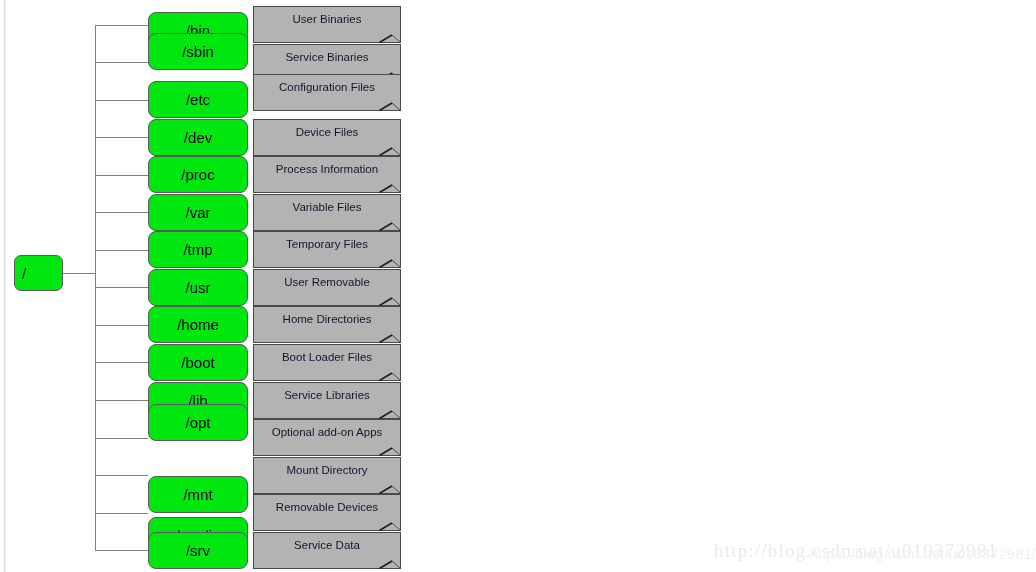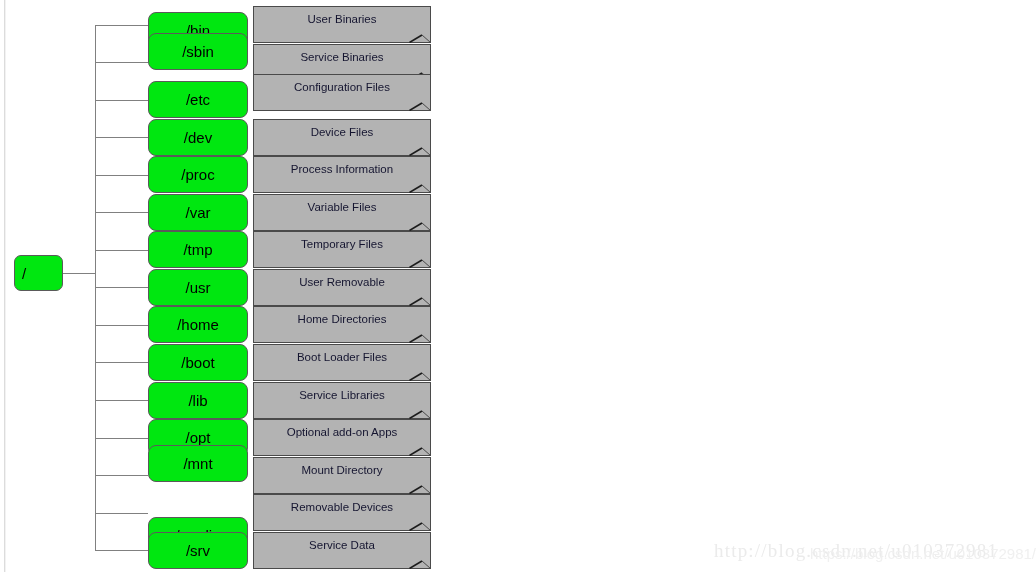--- a/index.html
+++ b/index.html
@@ -86,21 +86,21 @@
     justify-content: center;
     font-size: 15px;
     color: #000000;
     line-height: 1;
   }
 
   
   .note-box {
     position: absolute;
     left: 253px;
-    width: 178px;
+    width: 148px;
     height: 37px;
     box-sizing: border-box;
     background: #b3b3b3;
     border: 1px solid #4a4a4a;
     display: flex;
     align-items: flex-start;
     justify-content: center;
     padding-top: 7px;
     font-size: 11.5px;
     color: #151530;
@@ -314,34 +314,34 @@
       <div class="note-box" style="top:381.5px">
         <span>Service Libraries</span>
         <span class="fold">
           <svg width="22" height="13" viewBox="0 0 22 13">
             <path d="M1 12 L13 5 L21 12 Z" fill="#b3b3b3" stroke="none"></path>
             <path d="M0.5 12.5 L13 5" stroke="#1c1c1c" stroke-width="1.6" fill="none"></path>
             <path d="M13 5 L21.5 12.5" stroke="#4a4a4a" stroke-width="1" fill="none"></path>
           </svg>
         </span>
       </div>
-      <div class="dir-node" style="top:419.0px">
+      <div class="dir-node" style="top:404px">
         <span>/opt</span>
       </div>
       <div class="note-box" style="top:419.0px">
         <span>Optional add-on Apps</span>
         <span class="fold">
           <svg width="22" height="13" viewBox="0 0 22 13">
             <path d="M1 12 L13 5 L21 12 Z" fill="#b3b3b3" stroke="none"></path>
             <path d="M0.5 12.5 L13 5" stroke="#1c1c1c" stroke-width="1.6" fill="none"></path>
             <path d="M13 5 L21.5 12.5" stroke="#4a4a4a" stroke-width="1" fill="none"></path>
           </svg>
         </span>
       </div>
-      <div class="dir-node" style="top:445px">
+      <div class="dir-node" style="top:476px">
         <span>/mnt</span>
       </div>
       <div class="note-box" style="top:456.6px">
         <span>Mount Directory</span>
         <span class="fold">
           <svg width="22" height="13" viewBox="0 0 22 13">
             <path d="M1 12 L13 5 L21 12 Z" fill="#b3b3b3" stroke="none"></path>
             <path d="M0.5 12.5 L13 5" stroke="#1c1c1c" stroke-width="1.6" fill="none"></path>
             <path d="M13 5 L21.5 12.5" stroke="#4a4a4a" stroke-width="1" fill="none"></path>
           </svg>

